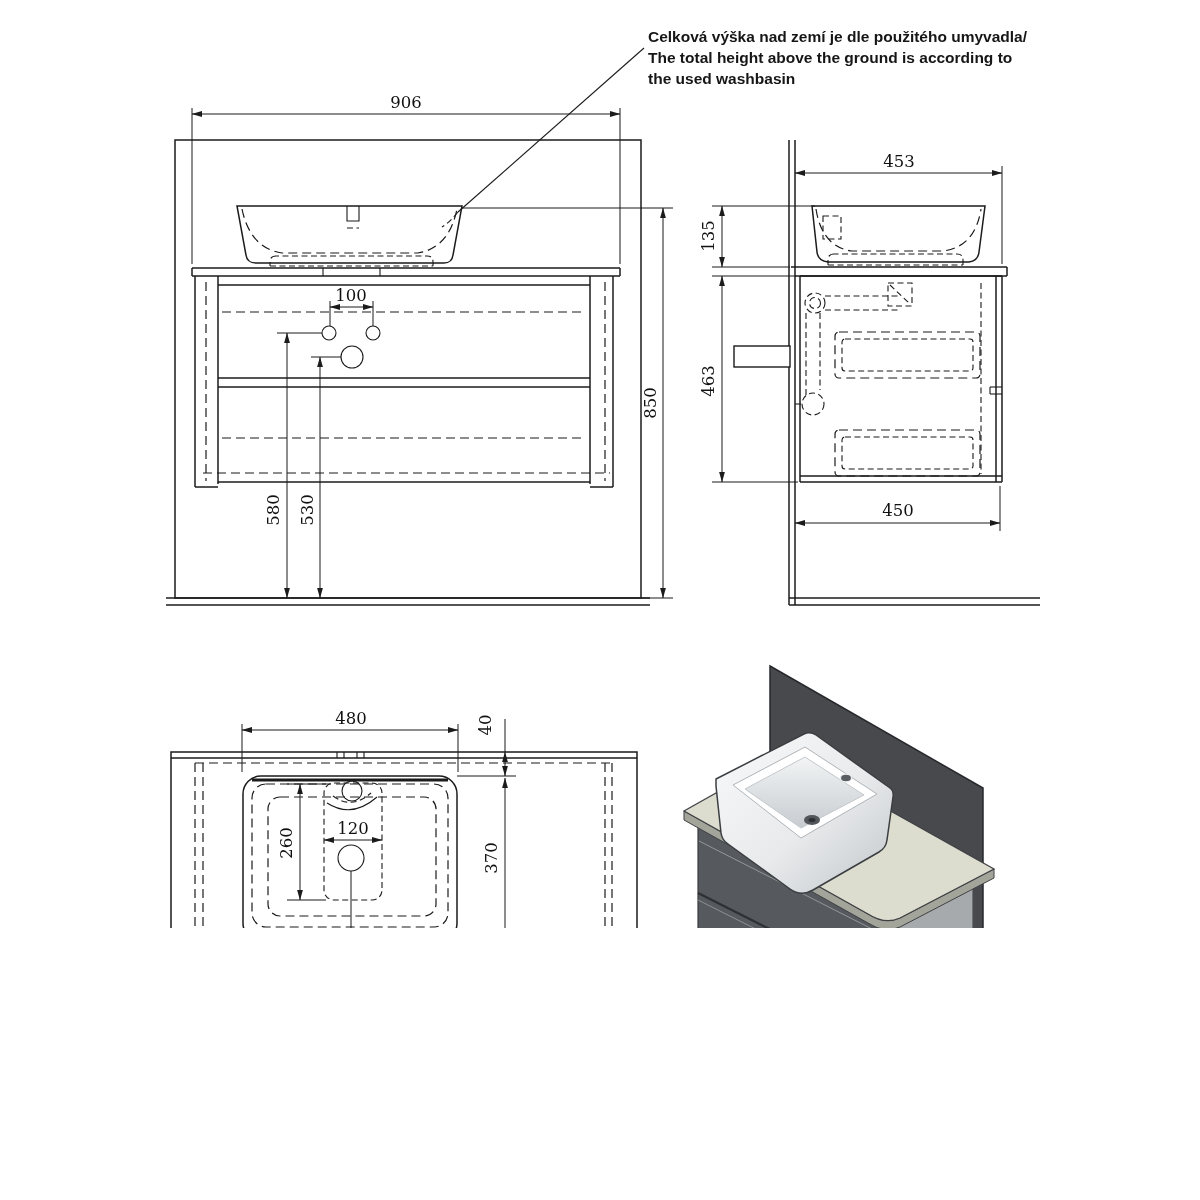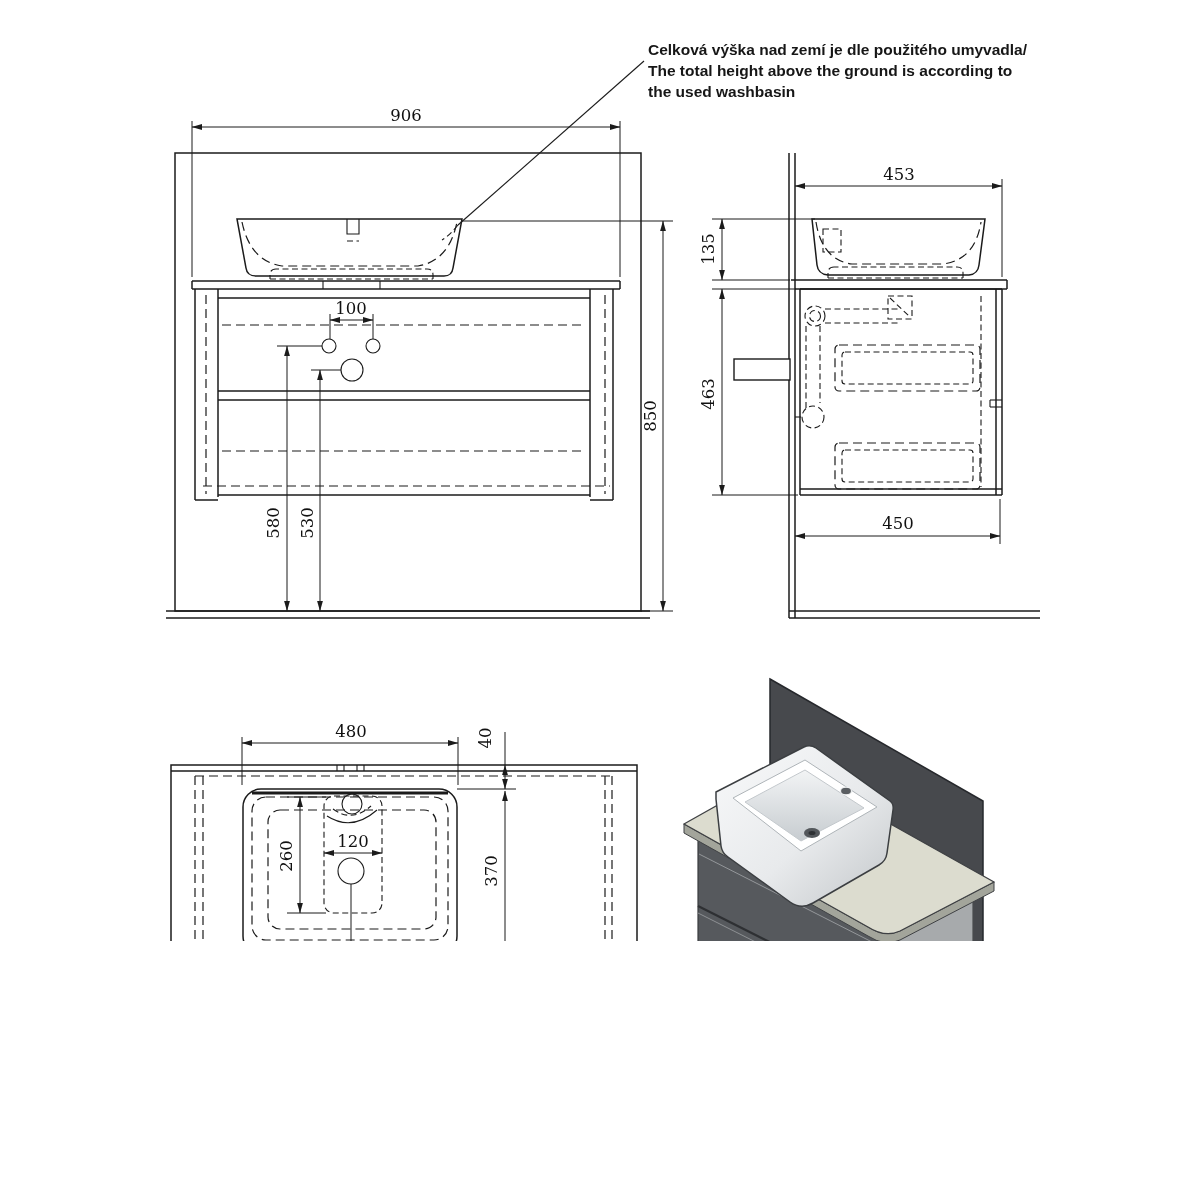--- a/index.html
+++ b/index.html
@@ -1,17 +1,17 @@
 <!DOCTYPE html>
 <html><head>
 <meta charset="utf-8">
 <style>
   html,body{margin:0;padding:0;background:#ffffff;}
   #canvas{position:relative;width:1200px;height:928px;background:#ffffff;overflow:hidden;
-          font-family:"Liberation Sans",sans-serif;margin-top:13px;}
+          font-family:"Liberation Sans",sans-serif;}
   svg{position:absolute;left:0;top:0;}
   .main{stroke:#1b1b1b;stroke-width:1.5;fill:none;}
   .thin{stroke:#1b1b1b;stroke-width:1.1;fill:none;}
   .dim{stroke:#1b1b1b;stroke-width:1;fill:none;}
   .dash{stroke:#1b1b1b;stroke-width:1.2;fill:none;stroke-dasharray:9 5;}
   .dash2{stroke:#1b1b1b;stroke-width:1.1;fill:none;stroke-dasharray:6 3.5;}
   .dimtxt{font-family:"DejaVu Serif","Liberation Serif",serif;font-size:16.5px;fill:#111;}
   .note{font-family:"Liberation Sans",sans-serif;font-size:15.5px;font-weight:600;fill:#161616;}
 </style>
 </head>

